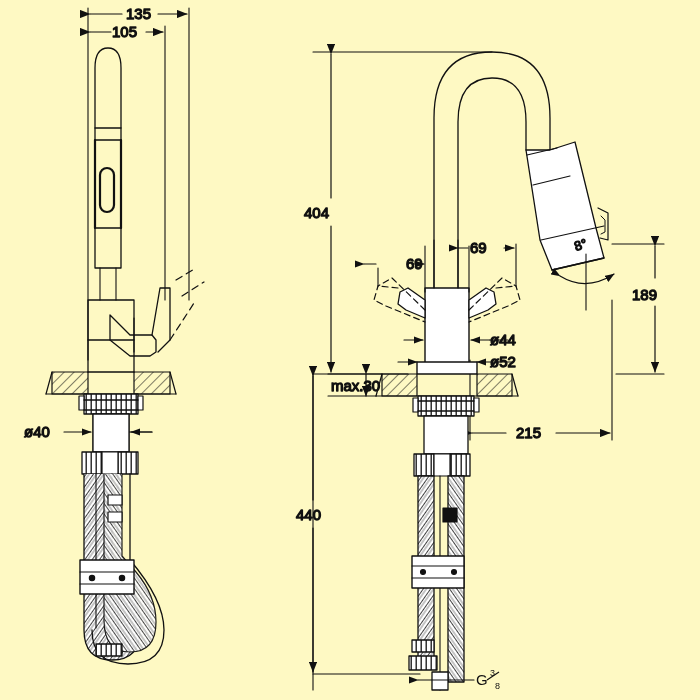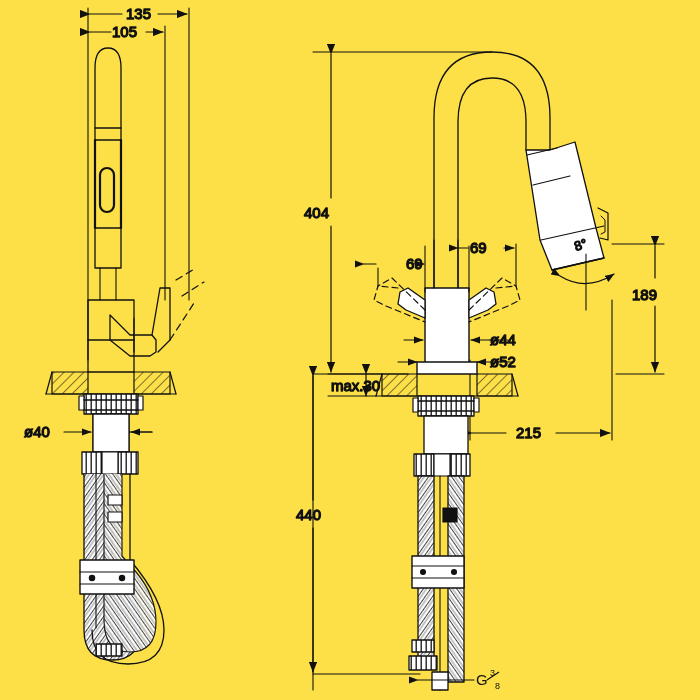--- a/index.html
+++ b/index.html
@@ -1,17 +1,17 @@
 <!DOCTYPE html>
 <html><head>
 <meta charset="utf-8">
 <style>
   html,body{margin:0;padding:0;background:#ffffff;}
   body{width:700px;height:700px;overflow:hidden;font-family:"Liberation Sans",sans-serif;}
-  #sheet{position:relative;width:700px;height:700px;background:#fde047;}
+  #sheet{position:relative;width:700px;height:700px;background:#fef9c3;}
   svg{display:block;}
   .dimtext{font-family:"Liberation Sans",sans-serif;font-size:15px;fill:#111;}
   .dimtext-sm{font-family:"Liberation Sans",sans-serif;font-size:13px;fill:#111;}
   .frac-num{font-family:"Liberation Sans",sans-serif;font-size:9px;fill:#111;}
 </style>
 </head>
 <body>
 
 <div id="sheet">
 <svg width="700" height="700" viewBox="0 0 700 700">

